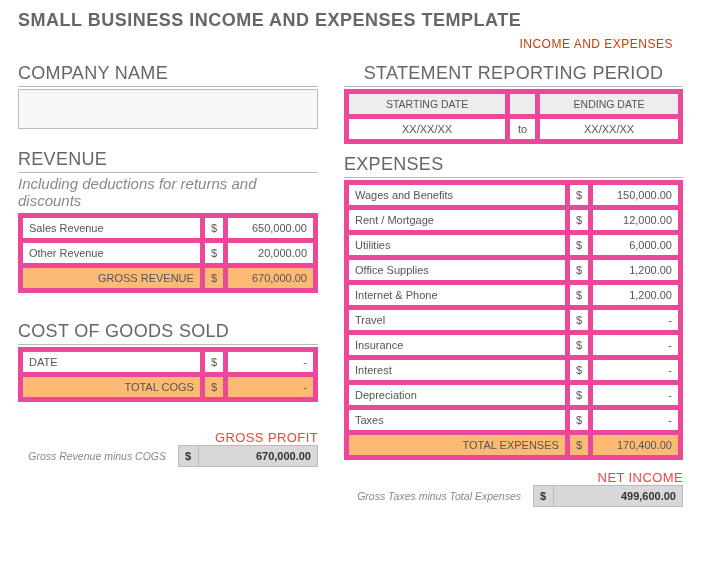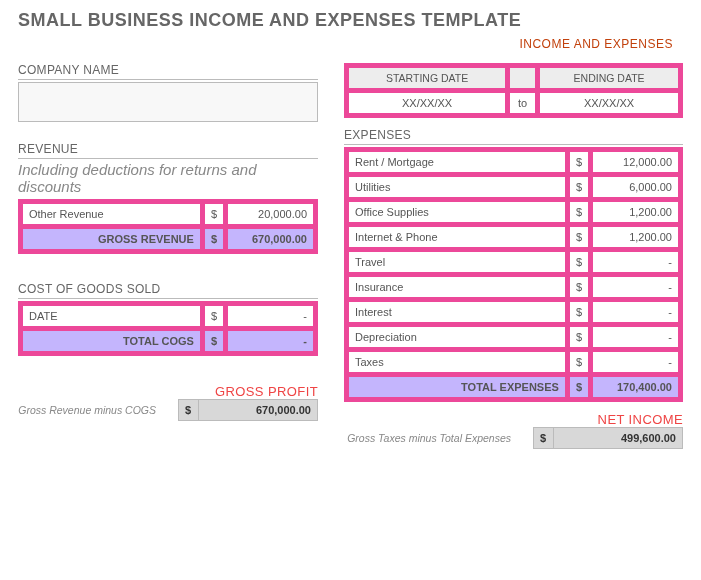--- a/index.html
+++ b/index.html
@@ -28,21 +28,21 @@
     letter-spacing: 0.5px;
   }
   .columns {
     display: flex;
     gap: 26px;
   }
   .col-left { width: 300px; }
   .col-right { flex: 1; }
   .section-header {
     color: #666;
-    font-size: 12px;
+    font-size: 18px;
     border-bottom: 1px solid #bbb;
     padding-bottom: 2px;
     margin-bottom: 2px;
     letter-spacing: 0.3px;
   }
   .centered { text-align: center; }
   .company-box {
     border: 1px solid #bbb;
     height: 40px;
     background: #f8f8f8;
@@ -61,41 +61,41 @@
   td, th {
     border: 5px solid #ec4899;
     padding: 4px 6px;
     height: 22px;
     color: #555;
     font-weight: normal;
   }
   td.lbl { text-align: left; }
   td.cur { width: 20px; text-align: left; }
   td.val { width: 90px; text-align: right; }
-  tr.total td { background: #c4b5fd; font-weight: bold; }
+  tr.total td { background: #fdba74; font-weight: normal; }
   tr.total td.lbl { text-align: right; }
   .period-table th {
     background: #ededed;
     text-align: center;
     font-size: 10.5px;
     font-weight: normal;
   }
   .period-table td { text-align: center; border-top: none; }
   .period-mid { width: 30px; }
   .box-header {
     color: #ef4444;
     font-size: 13px;
     text-align: right;
     letter-spacing: 0.4px;
   }
   .summary-row {
     display: flex;
     align-items: center;
     justify-content: flex-end;
-    gap: 16px;
+    gap: 6px;
   }
   .summary-note {
     font-style: italic;
     color: #888;
     font-size: 10.5px;
     text-align: right;
     flex: 1;
     padding-right: 6px;
   }
   .summary-box {
@@ -129,20 +129,25 @@
     <div class="section-header">COMPANY NAME</div>
     <div class="company-box"></div>
 
     <div class="spacer-md"></div>
 
     <div class="section-header">REVENUE</div>
     <div class="note">Including deductions for returns and discounts</div>
     <table>
       <tbody id="revenue-body">
           <tr>
+            <td class="lbl">Sales Revenue</td>
+            <td class="cur">$</td>
+            <td class="val">650,000.00</td>
+          </tr>
+          <tr>
             <td class="lbl">Other Revenue</td>
             <td class="cur">$</td>
             <td class="val">20,000.00</td>
           </tr>
         </tbody>
       <tbody>
           <tr class="total">
         <td class="lbl">GROSS REVENUE</td>
         <td class="cur">$</td>
         <td class="val">670,000.00</td>
@@ -178,40 +183,46 @@
       <div class="summary-box">
         <div class="c cur">$</div>
         <div class="c val">670,000.00</div>
       </div>
     </div>
 
   </div>
 
   <div class="col-right">
 
+    <div class="section-header centered">STATEMENT REPORTING PERIOD</div>
     <table class="period-table">
       <tbody>
           <tr>
         <th>STARTING DATE</th>
         <th class="period-mid"></th>
         <th>ENDING DATE</th>
       </tr>
       <tr>
         <td>XX/XX/XX</td>
         <td class="period-mid">to</td>
         <td>XX/XX/XX</td>
       </tr>
     </tbody>
       </table>
 
     <div class="spacer-sm"></div>
 
     <div class="section-header">EXPENSES</div>
     <table>
       <tbody id="expenses-body">
+          <tr>
+            <td class="lbl">Wages and Benefits</td>
+            <td class="cur">$</td>
+            <td class="val">150,000.00</td>
+          </tr>
           <tr>
             <td class="lbl">Rent / Mortgage</td>
             <td class="cur">$</td>
             <td class="val">12,000.00</td>
           </tr>
           <tr>
             <td class="lbl">Utilities</td>
             <td class="cur">$</td>
             <td class="val">6,000.00</td>
           </tr>

